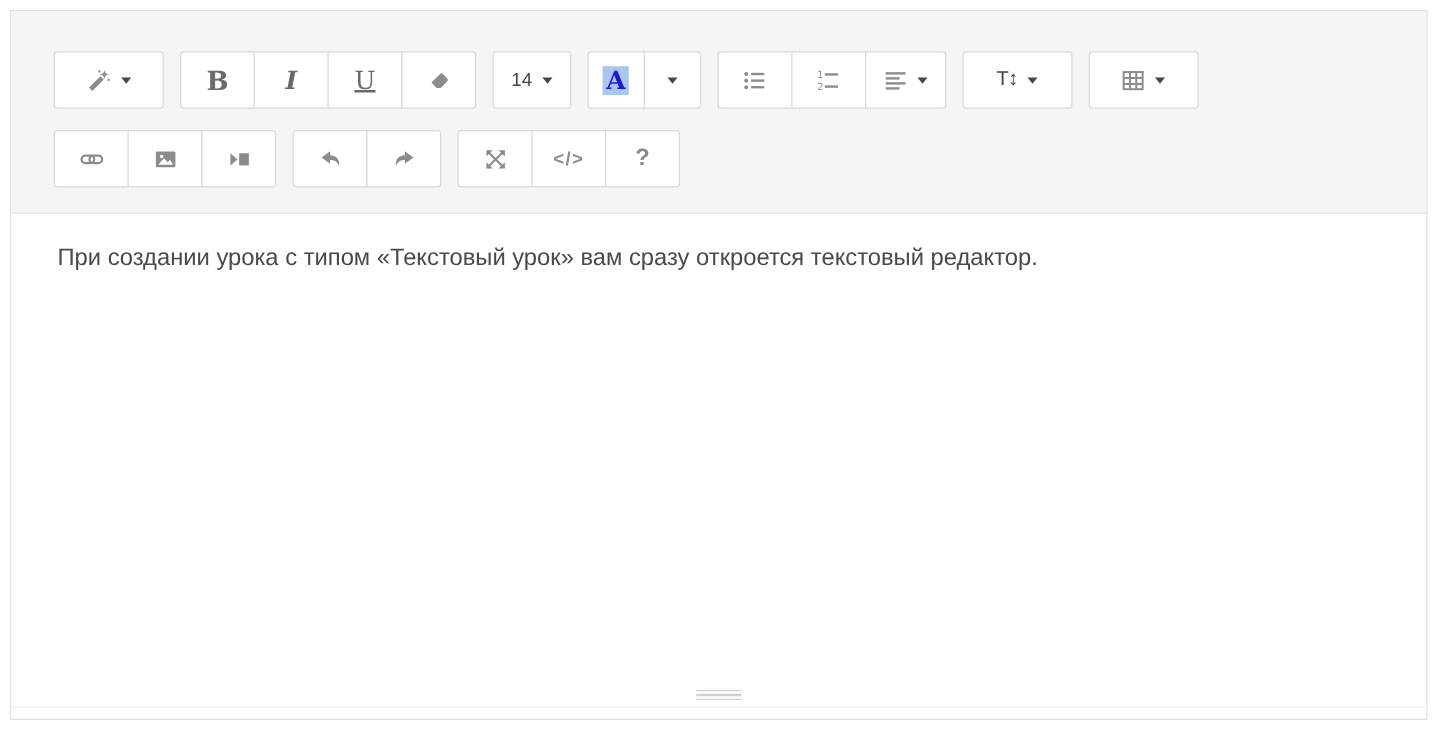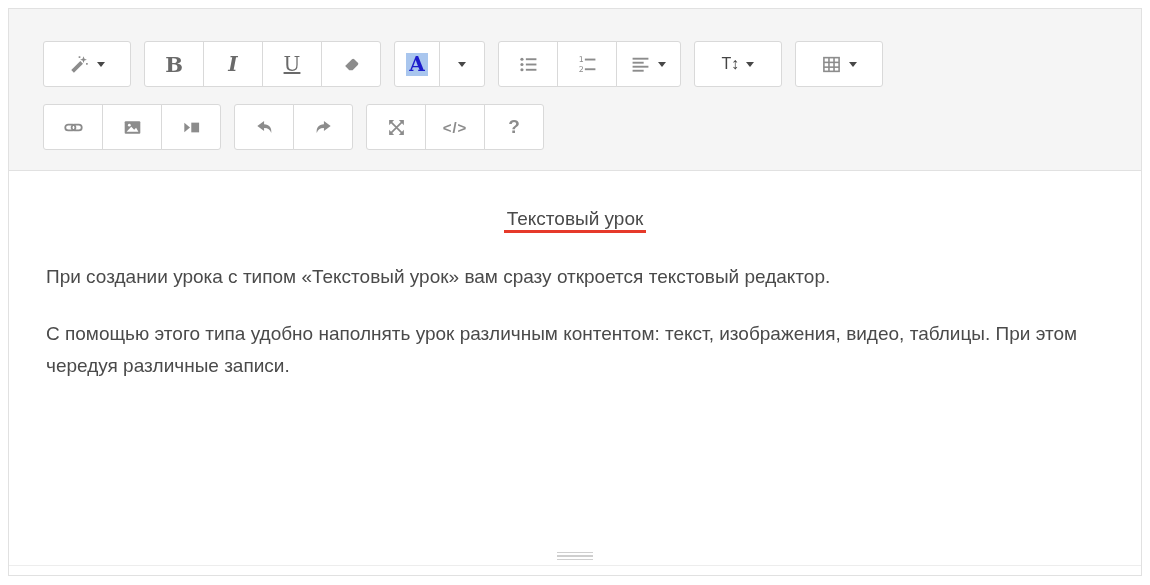--- a/index.html
+++ b/index.html
@@ -121,20 +121,26 @@
         </button>
         <button class="btn">
           <span>
             <svg viewBox="0 0 18 18" width="19" height="19" fill="#8c8c8c">
               <path d="M3 10.5 L9.5 4 a1.5 1.5 0 0 1 2.1 0 L15 7.4 a1.5 1.5 0 0 1 0 2.1 L10 14.5 H6.9 Z"></path>
             </svg>
           </span>
         </button>
       </div>
 
+      <div class="btn-group">
+        <button class="btn">
+          <span class="g-size">14</span>
+          <span class="caret"></span>
+        </button>
+      </div>
 
       <div class="btn-group">
         <button class="btn narrow">
           <span class="g-color">A</span>
         </button>
         <button class="btn narrow">
           <span class="caret"></span>
         </button>
       </div>
 
@@ -268,25 +274,21 @@
         </button>
         <button class="btn">
           <span class="g-help">?</span>
         </button>
       </div>
 
     </div>
   </div>
 
   <div class="note-editable">
-    <div class="title-line">
-      <span class="title-underline">Текстовый урок</span>
-    </div>
     <p>При создании урока с типом «Текстовый урок» вам сразу откроется текстовый редактор.</p>
-    <p>С помощью этого типа удобно наполнять урок различным контентом: текст, изображения, видео, таблицы. При этом чередуя различные записи.</p>
   </div>
 
   <div class="statusbar">
     <div class="grip">
       <span></span>
       <span></span>
       <span></span>
     </div>
   </div>
 

